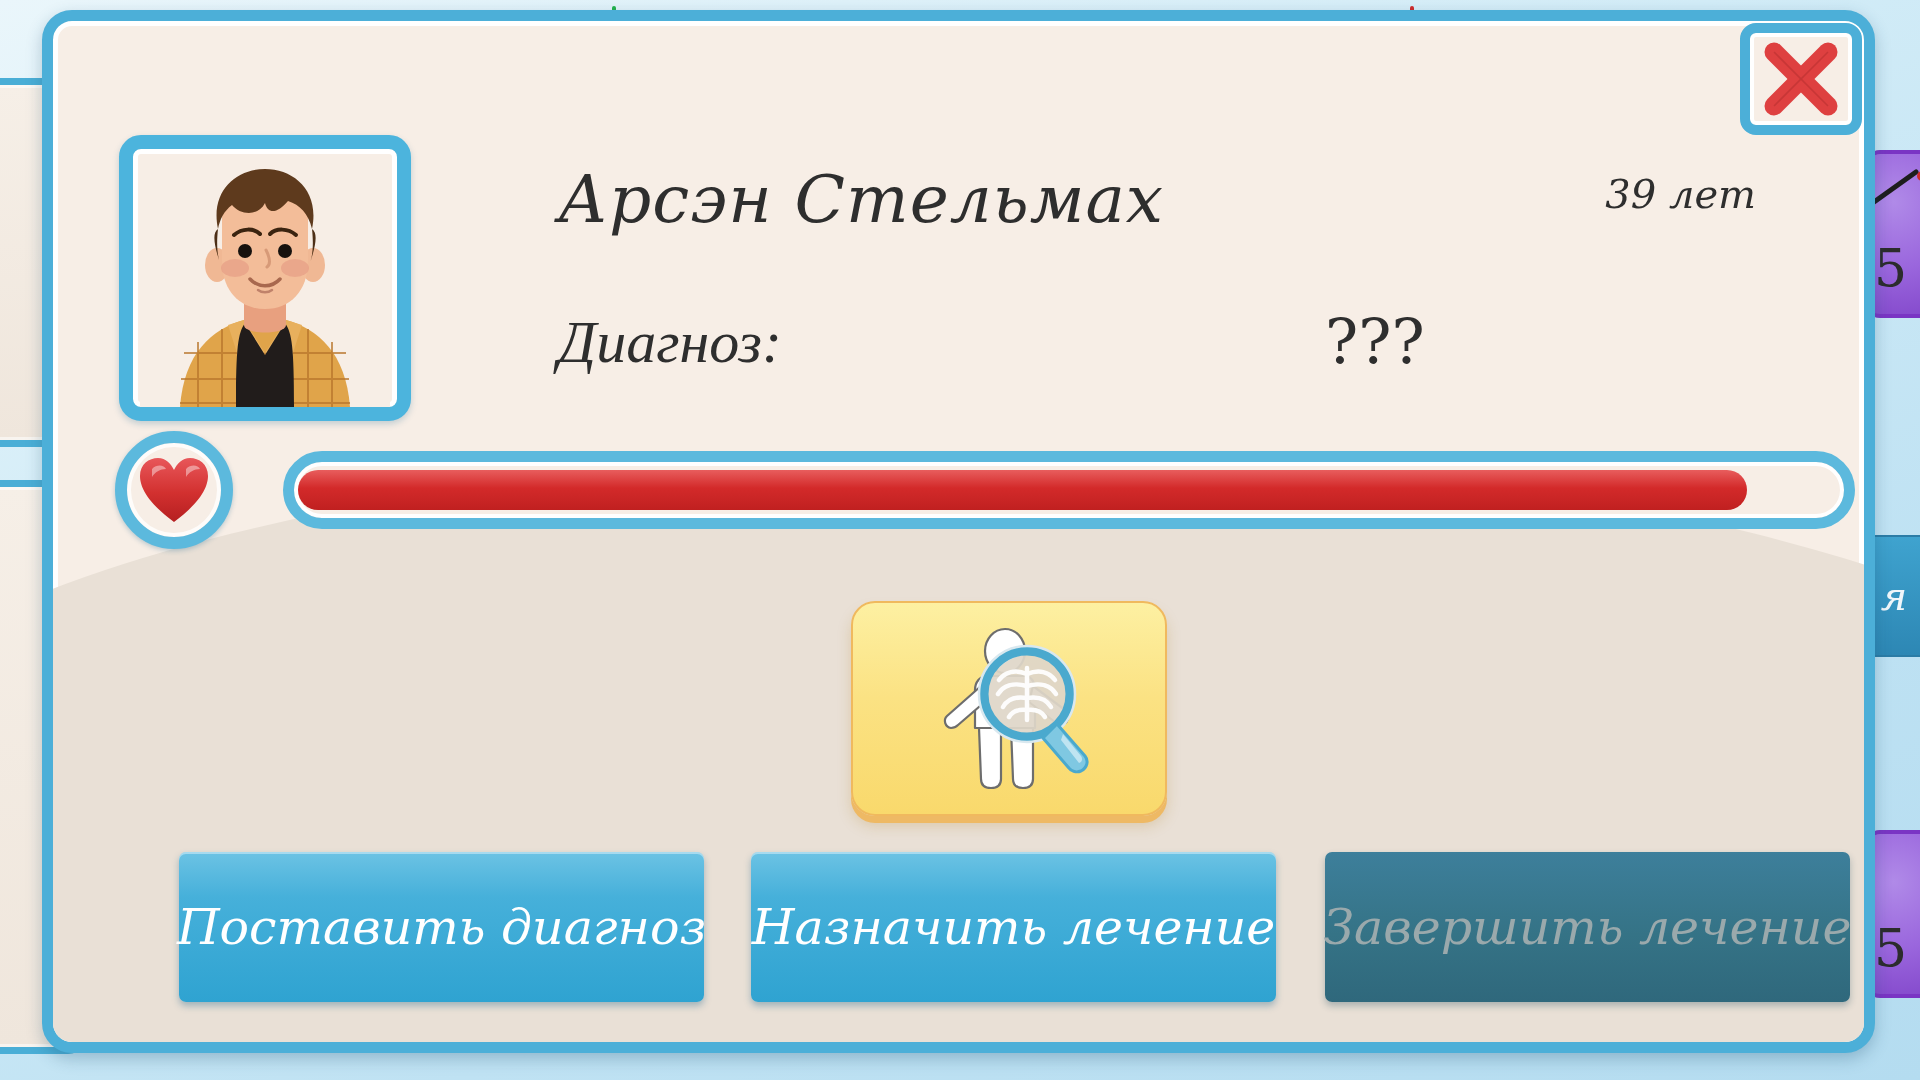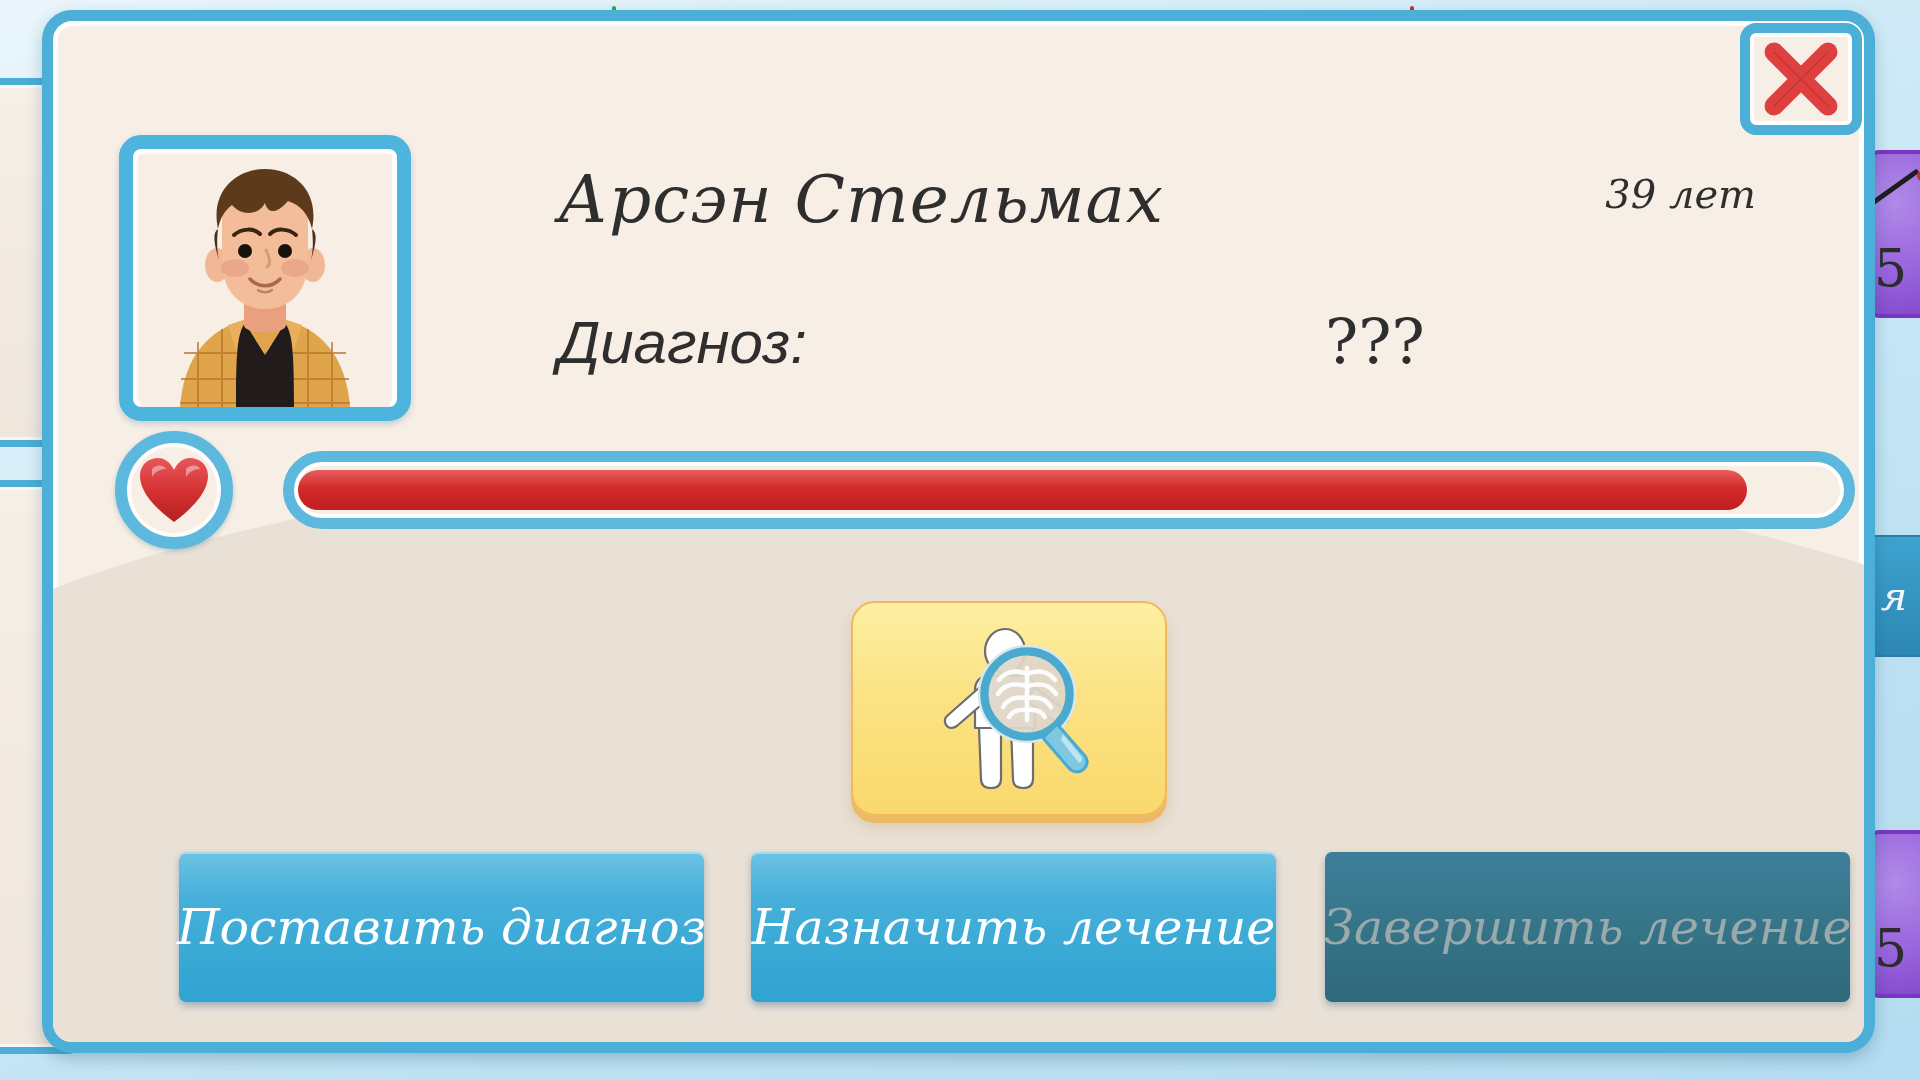--- a/index.html
+++ b/index.html
@@ -152,21 +152,21 @@
     right: 108px; top: 118px;
     font-family: "DejaVu Serif", serif;
     font-style: italic;
     font-size: 40px;
     color: #2e2e2e;
     white-space: nowrap;
   }
   #diagnosis-label {
     position: absolute;
     left: 505px; top: 255px;
-    font-family: Liberation Sans, sans-serif;
+    font-family: Liberation Serif, serif;
     font-style: italic;
     font-size: 60px;
     color: #2e2e2e;
     white-space: nowrap;
   }
   #diagnosis-value {
     position: absolute;
     left: 1272px; top: 252px;
     font-family: "DejaVu Serif", serif;
     font-size: 62px;

